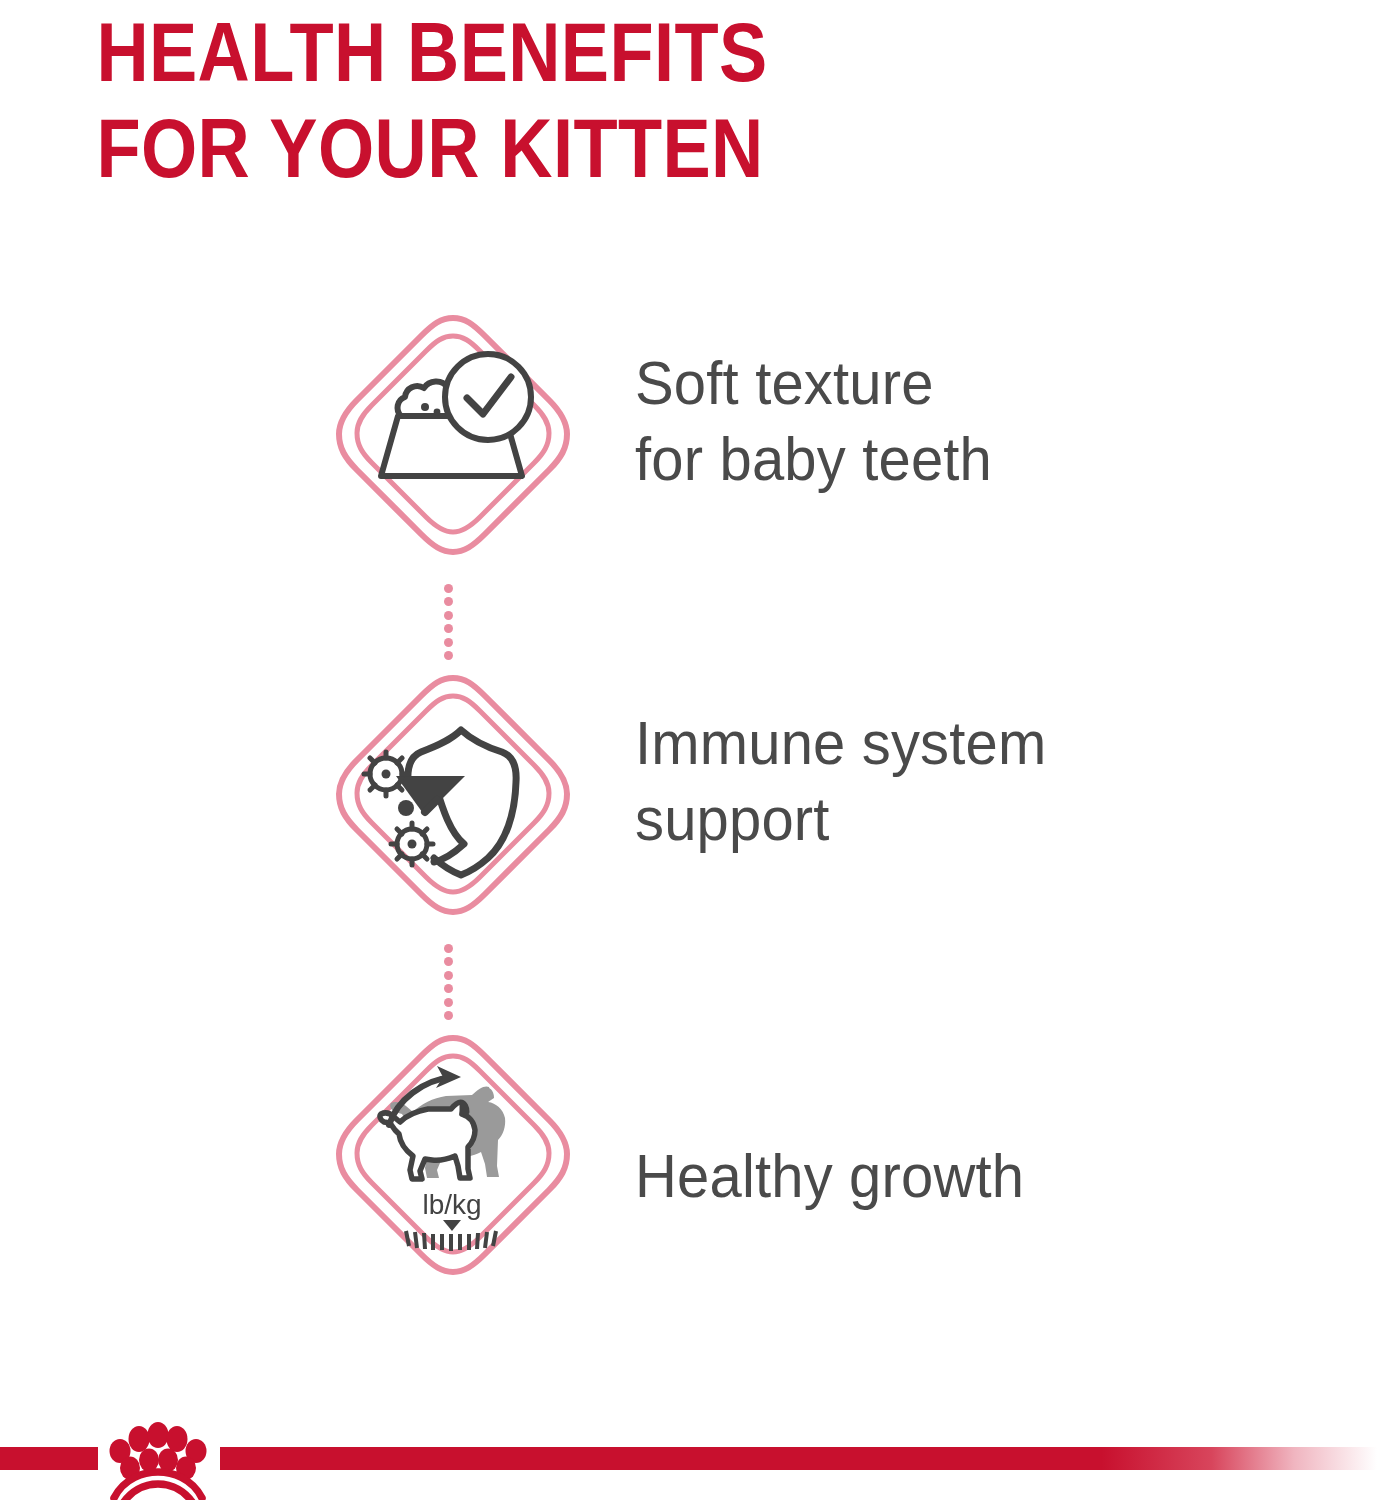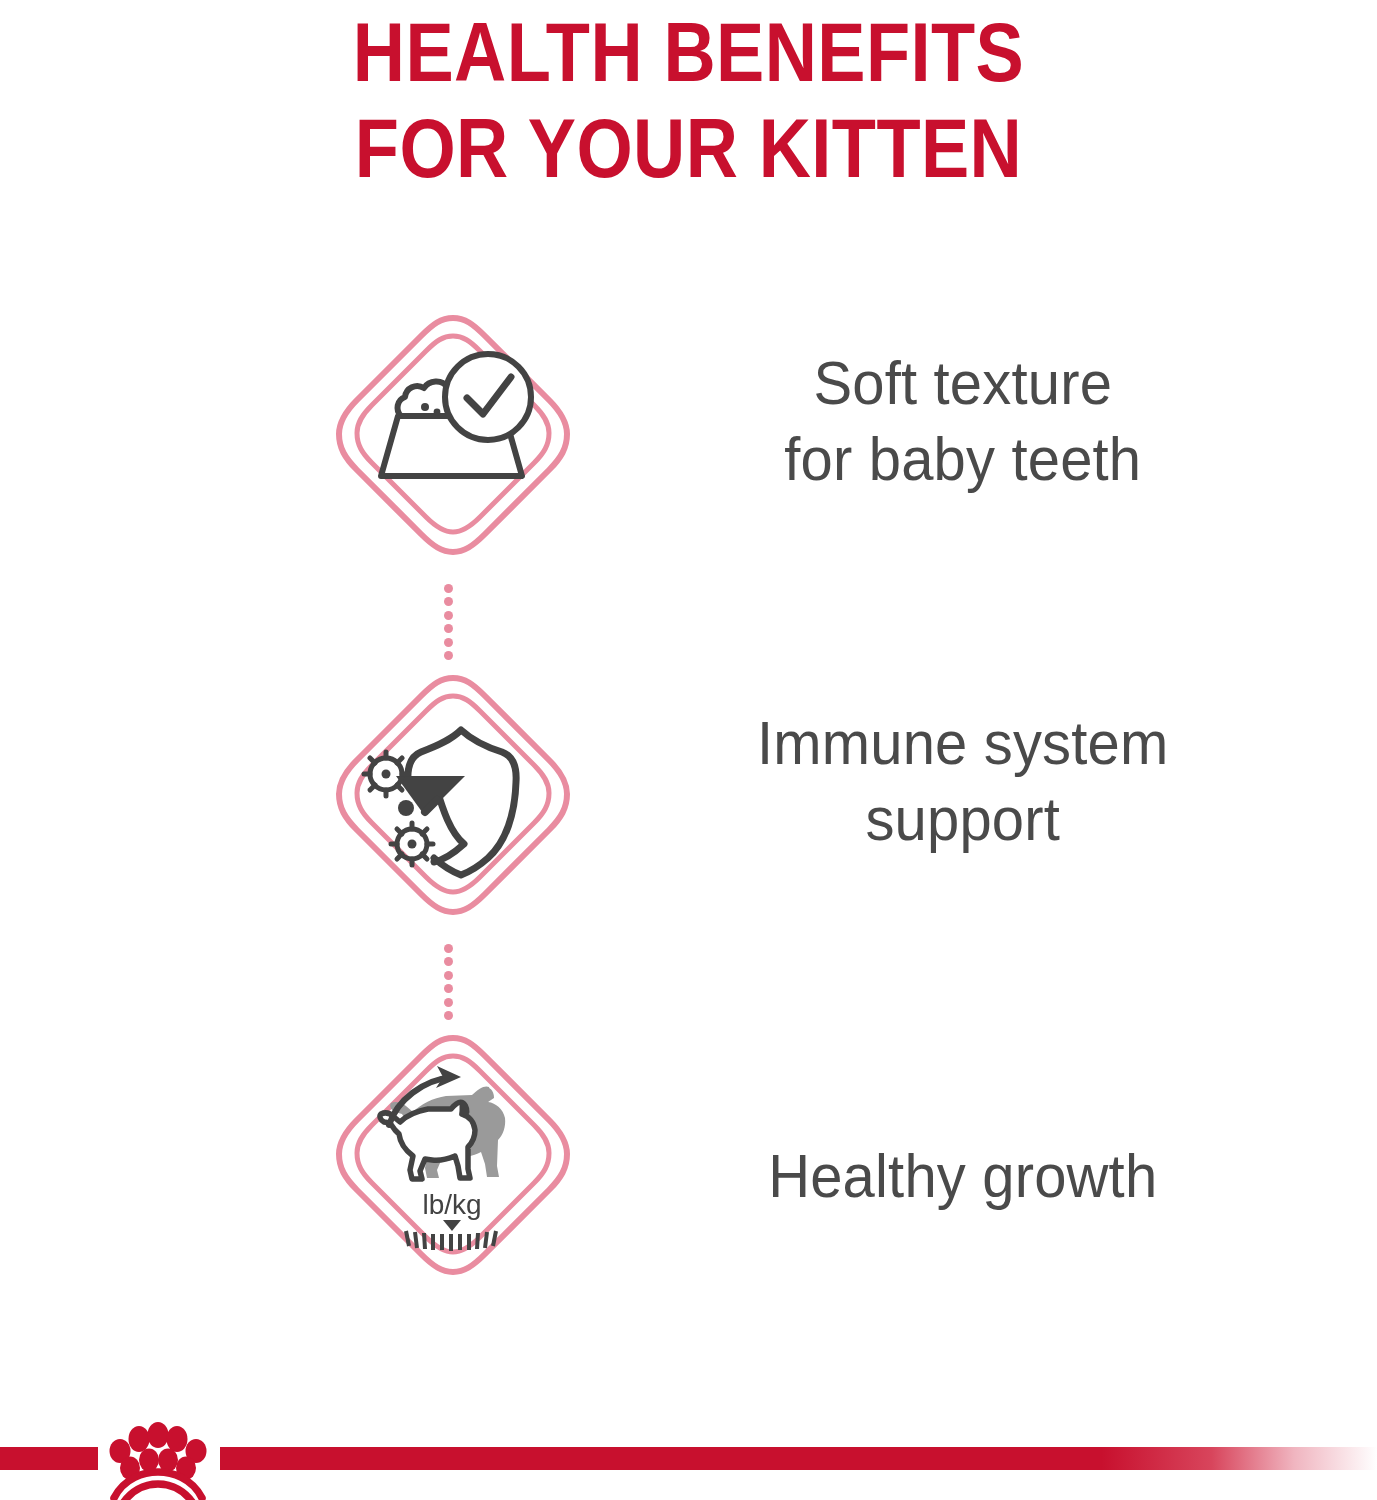--- a/index.html
+++ b/index.html
@@ -15,21 +15,20 @@
     font-family: "Liberation Sans", sans-serif;
     -webkit-font-smoothing: antialiased;
   }
 
   
   #title-block {
     position: absolute;
     left: 0;
     top: 0;
     width: 1377px;
-    text-align: center;
     padding-top: 4px;
     box-sizing: border-box;
   }
   .title-line {
     color: #C8102E;
     font-family: "Liberation Sans Narrow", "Liberation Sans", sans-serif;
     font-weight: 700;
     font-size: 84px;
     line-height: 96px;
     letter-spacing: 0.5px;
@@ -37,21 +36,20 @@
     transform-origin: center center;
     white-space: nowrap;
   }
 
   
   #benefits {
     position: absolute;
     left: 0;
     top: 300px;
     width: 1350px;
-    text-align: center;
   }
   .benefit-row {
     position: relative;
     height: 360px;
   }
   .icon-wrap {
     position: absolute;
     left: 333px;
     top: 12px;
     width: 240px;

